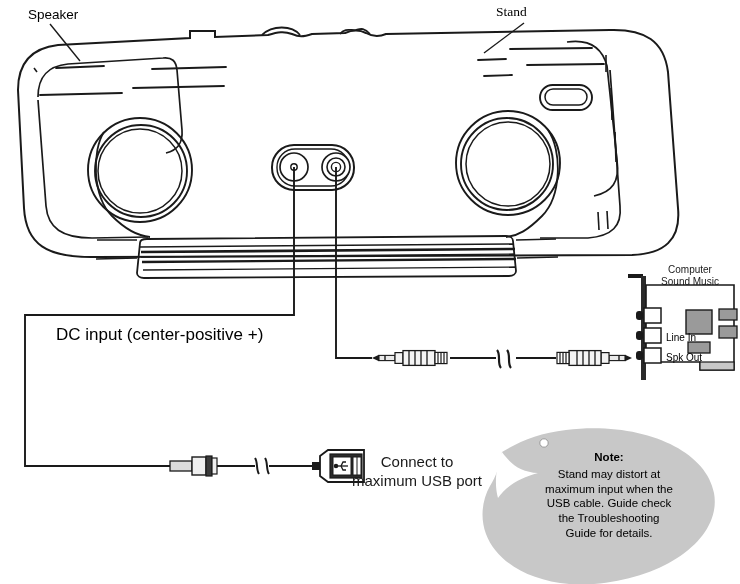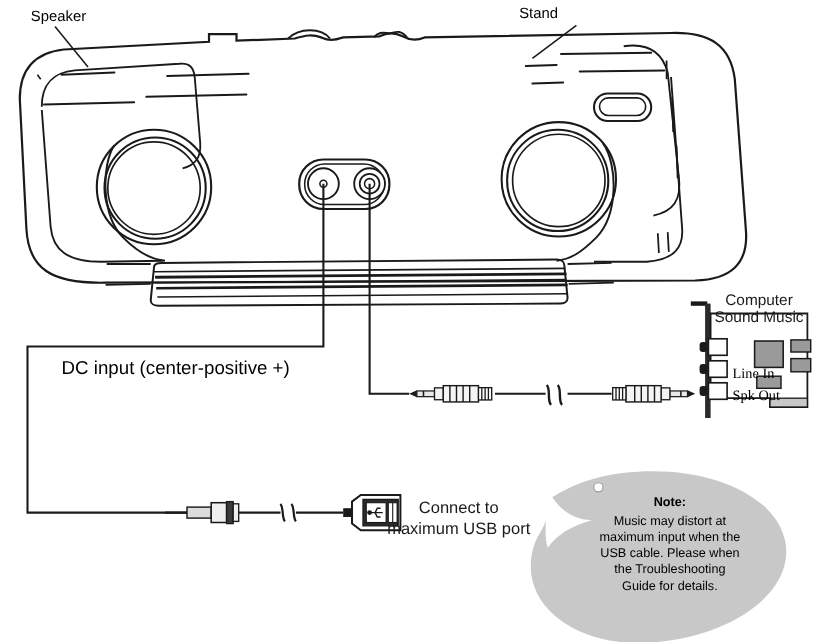--- a/index.html
+++ b/index.html
@@ -36,27 +36,26 @@
   .lbl-dc {
     font-size: 17px;
     margin-left: 19px;
   }
   .lbl-usb {
     font-size: 15px;
     text-align: center;
     line-height: 1.25;
   }
   .lbl-card {
-    font-size: 14px;
+    font-size: 10px;
     text-align: center;
     line-height: 1.16;
   }
   .lbl-port {
-    font-size: 13px;
-    font-family: Liberation Serif, serif;
+    font-size: 10px;
   }
   .note-wrap {
     position: absolute;
     text-align: center;
   }
   .note-title {
     font-size: 11.5px;
     font-weight: bold;
     color: #000;
   }
@@ -308,42 +307,42 @@
 
       <path d="M 502,452 C 512,466 522,472 538,473 C 520,478 506,486 498,498
                C 494,484 496,466 502,452 Z" fill="#ffffff" stroke="none"></path>
       <circle cx="544" cy="443" r="4.2" fill="#ffffff" stroke="#9a9a9a" stroke-width="1"></circle>
     </g>
 
   </svg>
 
   <div class="txt lbl-callout" style="left:28px; top:7px;">Speaker</div>
 
-  <div class="txt lbl-callout" style="left:472px; top:4px;">Stand</div>
+  <div class="txt lbl-callout" style="left:496px; top:4px;font-family:Liberation Serif, serif;">Stand</div>
 
   <div class="txt lbl-dc" style="left:37px; top:325px;">DC input (center-positive +)</div>
 
   <div class="lbl-usb" style="position:absolute; left:322px; top:453px; width:190px;">
     <div>Connect to</div>
     <div>maximum USB port</div>
   </div>
 
   <div class="lbl-card" style="position:absolute; left:642px; top:264px; width:96px;">
     <div>Computer</div>
     <div>Sound Music</div>
   </div>
 
   <div class="txt lbl-port" style="left:666px; top:332px;">Line In</div>
 
   <div class="txt lbl-port" style="left:666px; top:352px;">Spk Out</div>
 
   <div class="note-wrap" style="left:516px; top:451px; width:186px;">
     <div class="note-title" style="margin-bottom:4px;text-align:center;">Note:</div>
     <div class="note-body">
-      <div>Music may distort at</div>
+      <div>Stand may distort at</div>
       <div>maximum input when the</div>
-      <div>USB cable. Please when</div>
+      <div>USB cable. Guide check</div>
       <div>the Troubleshooting</div>
       <div>Guide for details.</div>
     </div>
   </div>
 
 </div>
 
 </body></html>

